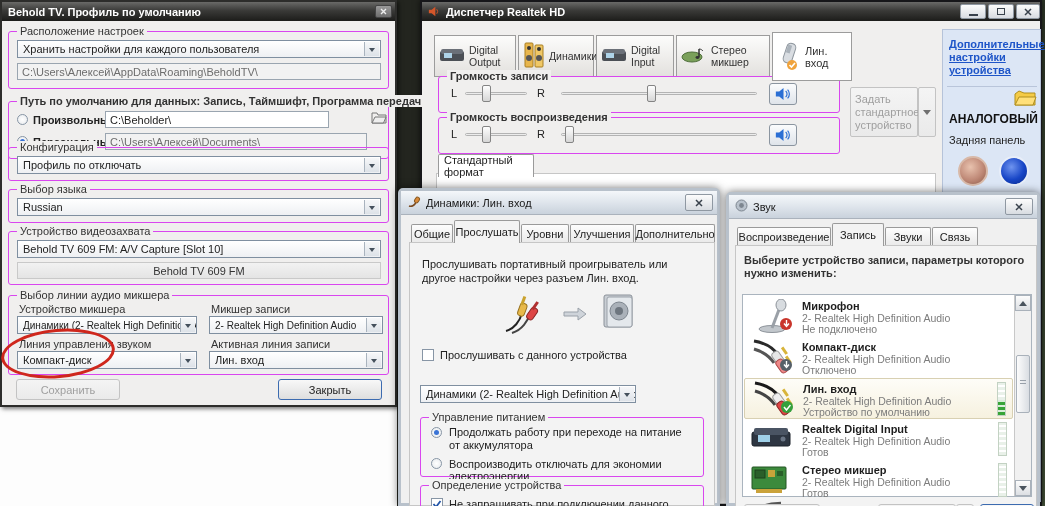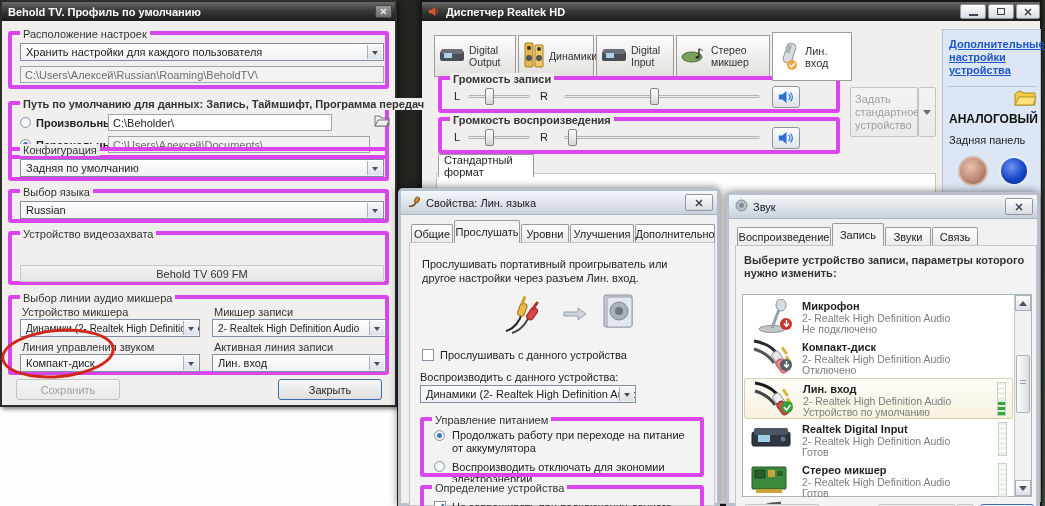--- a/index.html
+++ b/index.html
@@ -23,21 +23,21 @@
   .combo { position:absolute; height:18px; background:linear-gradient(#ffffff,#eef0f3);
     border:1px solid #7f8fa0; display:flex; align-items:center; padding:0 20px 0 5px;
     white-space:nowrap; overflow:hidden; }
   .combo .carr { position:absolute; right:1px; top:1px; bottom:1px; width:15px;
     background:linear-gradient(#f6f7f9,#dde2e8); border-left:1px solid #a9b3be;
     display:flex; align-items:center; justify-content:center; }
   .combo .carr::after { content:""; border:3px solid transparent; border-top:4px solid #44505c; margin-top:4px; }
   .txtfield { position:absolute; height:17px; border:1px solid #9aa5b0; background:#fff;
     display:flex; align-items:center; padding:0 4px; white-space:nowrap; overflow:hidden; }
   .txtfield.ro { background:#f2f2f2; color:#6d6d6d; }
-  .groupbox { position:absolute; border:4px solid #d946ef; border-radius:3px; }
+  .groupbox { position:absolute; border:1px solid #d946ef; border-radius:3px; }
   .glabel { position:absolute; top:-7px; left:8px; padding:0 3px; color:#333; }
   .bg-main .glabel { background:#f0efee; }
   .bg-page .glabel { background:#f3f3f3; }
   .radio { position:absolute; width:11px; height:11px; border-radius:50%;
     border:1px solid #8795a5; background:radial-gradient(#ffffff,#e6e9ec); }
   .radio.sel::after { content:""; display:block; width:5px; height:5px; margin:2px;
     border-radius:50%; background:#3b74d6; }
   .cb { position:absolute; width:12px; height:12px; border:1px solid #8795a5; background:#fff; }
   .btn { position:absolute; border:1px solid #8e8e8e; border-radius:3px;
     background:linear-gradient(#f8f8f8,#dedede); display:flex; align-items:center;
@@ -266,21 +266,21 @@
     </div>
     <div class="body">
 
       <div class="groupbox bg-main" style="left:6px;top:10px;width:381px;height:58px">
         <span class="glabel">Расположение настроек</span>
         <div class="combo" style="left:8px;top:8px;width:364px">
           <span>Хранить настройки для каждого пользователя</span>
             <span class="carr"></span>
         </div>
         <div class="txtfield ro" style="left:8px;top:31px;width:364px">
-          <span>C:\Users\Алексей\Russian\Roaming\BeholdTV\</span>
+          <span>C:\Users\Алексей\AppData\Roaming\BeholdTV\</span>
         </div>
       </div>
 
       <div class="groupbox bg-main" style="left:6px;top:80px;width:381px;height:58px">
         <span class="glabel" style="font-weight:bold;white-space:nowrap">Путь по умолчанию для данных: Запись, Таймшифт, Программа передач</span>
         <div class="radio" style="left:8px;top:12px"></div>
         <span class="abs" style="left:24px;top:12px;font-weight:bold">Произвольный</span>
         <div class="txtfield" style="left:96px;top:9px;width:224px">
           <span>C:\Beholder\</span>
         </div>
@@ -293,35 +293,39 @@
         <div class="radio sel" style="left:8px;top:34px"></div>
         <span class="abs" style="left:24px;top:34px;font-weight:bold">Персональный</span>
         <div class="txtfield ro" style="left:96px;top:31px;width:262px">
           <span>C:\Users\Алексей\Documents\</span>
         </div>
       </div>
 
       <div class="groupbox bg-main" style="left:6px;top:126px;width:381px;height:34px">
         <span class="glabel">Конфигурация</span>
         <div class="combo" style="left:8px;top:8px;width:364px">
-          <span>Задняя по умолчанию</span>
+          <span>Профиль по отключать</span>
             <span class="carr"></span>
         </div>
       </div>
 
       <div class="groupbox bg-main" style="left:6px;top:168px;width:381px;height:34px">
         <span class="glabel">Выбор языка</span>
         <div class="combo" style="left:8px;top:8px;width:364px">
           <span>Russian</span>
             <span class="carr"></span>
         </div>
       </div>
 
       <div class="groupbox bg-main" style="left:6px;top:210px;width:381px;height:54px">
         <span class="glabel">Устройство видеозахвата</span>
+        <div class="combo" style="left:8px;top:8px;width:364px">
+          <span>Behold TV 609 FM: A/V Capture [Slot 10]</span>
+            <span class="carr"></span>
+        </div>
         <div class="banner" style="left:8px;top:30px;width:364px">
           <span>Behold TV 609 FM</span>
         </div>
       </div>
 
       <div class="groupbox bg-main" style="left:6px;top:274px;width:381px;height:80px">
         <span class="glabel">Выбор линии аудио микшера</span>
         <span class="collabel" style="left:10px;top:7px">Устройство микшера</span>
         <div class="combo" style="left:8px;top:20px;width:180px;font-size:10px">
           <span>Динамики (2- Realtek High Definition Audio)</span>
@@ -355,21 +359,21 @@
   <div class="annotation"></div>
 
   <div class="win dlg" style="left:398px;top:188px;width:322px;height:318px">
     <div class="tb-light">
       <span>
         <svg width="14" height="14" viewBox="0 0 14 14">
             <path d="M2 11c3 1 6-1 7-4" stroke="#7a4a20" stroke-width="1.6" fill="none"></path>
             <rect x="8" y="2" width="4" height="6" rx="2" transform="rotate(30 10 5)" fill="#d98a3a" stroke="#8a5a22"></rect>
           </svg>
       </span>
-      <span>Свойства: Лин. языка</span>
+      <span>Динамики: Лин. вход</span>
       <div class="wctl" style="right:4px;top:3px;width:28px;height:17px;position:absolute">
           <svg width="8" height="8">
             <path d="M1 1 7 7 M7 1 1 7" stroke="#39424c" stroke-width="1.5"></path>
           </svg>
         </div>
     </div>
     <div class="body">
       <div class="dtab" style="left:10px;top:9px;width:42px">
           <span>Общие</span>
         </div>
@@ -405,21 +409,20 @@
         <span class="abs" style="left:190px;top:50px">
           <svg width="38" height="38" viewBox="0 0 38 38">
               <rect x="4" y="2" width="28" height="32" rx="2" fill="#c9ced4" stroke="#8a9098"></rect>
               <rect x="7" y="4" width="25" height="30" rx="2" fill="#e4e8ec" stroke="#9aa1a9"></rect>
               <circle cx="19" cy="18" r="9" fill="#aab1b9" stroke="#7d858e"></circle>
               <circle cx="19" cy="18" r="4" fill="#6e767f"></circle>
             </svg>
         </span>
         <div class="cb" style="left:12px;top:106px"></div>
         <span class="abs" style="left:30px;top:106px">Прослушивать с данного устройства</span>
-        <span class="abs" style="left:10px;top:128px">Воспроизводить с данного устройства:</span>
         <div class="combo" style="left:10px;top:142px;width:216px">
           <span>Динамики (2- Realtek High Definition Audio)</span>
             <span class="carr"></span>
         </div>
         <div class="groupbox bg-page" style="left:10px;top:174px;width:284px;height:60px">
           <span class="glabel">Управление питанием</span>
           <div class="radio sel" style="left:10px;top:9px"></div>
           <span class="abs" style="left:28px;top:8px;width:244px;line-height:13px">Продолжать работу при переходе на питание от аккумулятора</span>
           <div class="radio" style="left:10px;top:40px"></div>
           <span class="abs" style="left:28px;top:40px;width:250px">Воспроизводить отключать для экономии электроэнергии</span>

